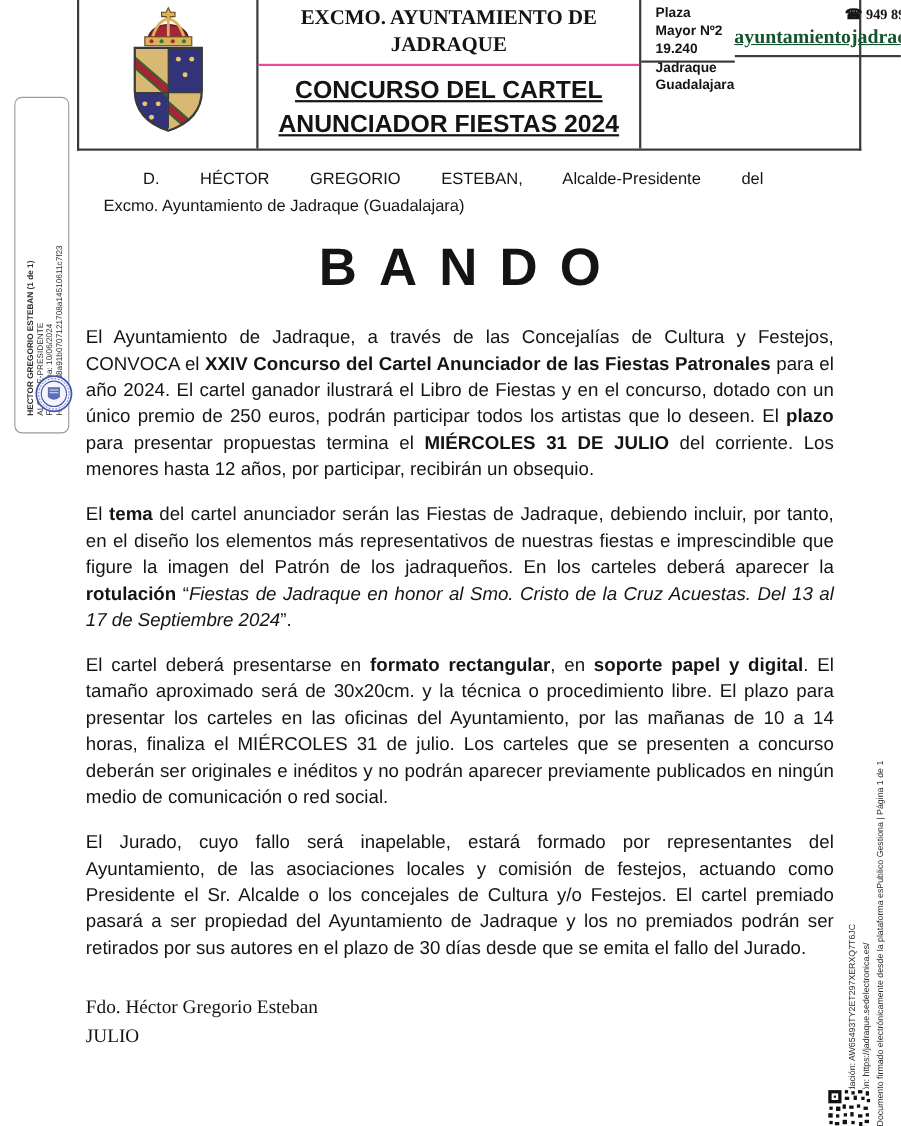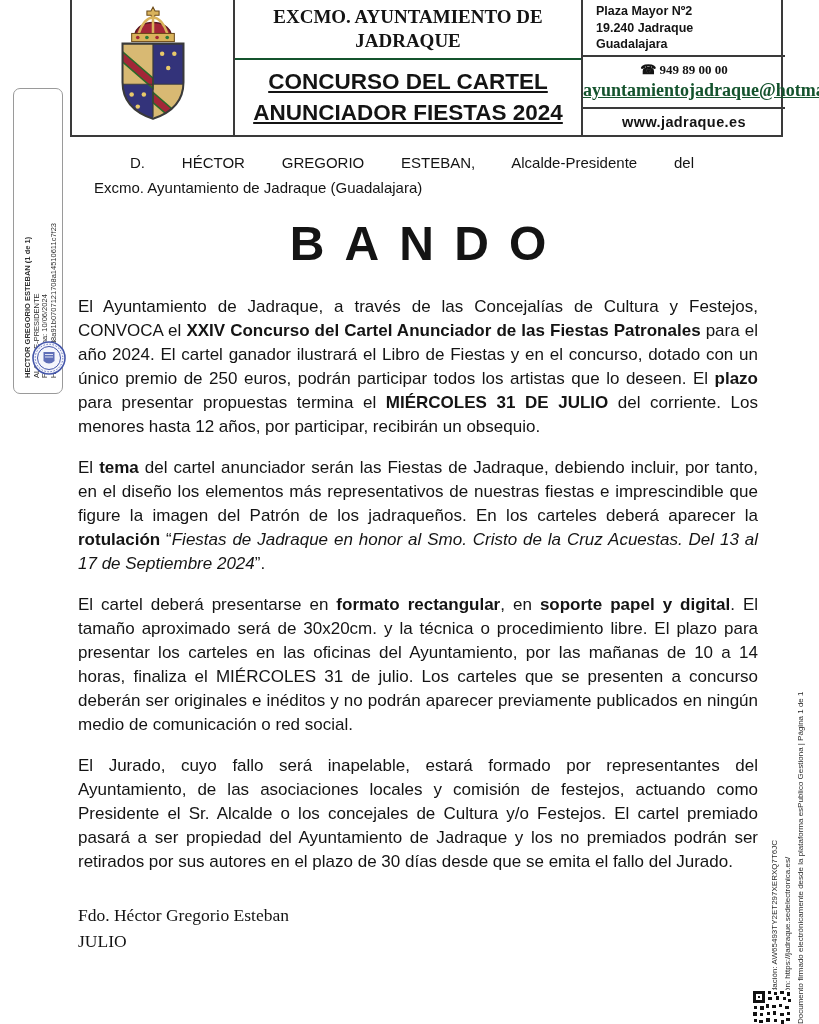--- a/index.html
+++ b/index.html
@@ -8,24 +8,24 @@
 
   
   .header{position:absolute;left:70px;top:0;width:713px;height:137px;
           display:grid;grid-template-columns:163px 348px 202px;
           border:2px solid #3a3a3a;border-top:none;box-sizing:border-box;background:#fff;}
   .cell{box-sizing:border-box;}
   .shield-cell{border-right:2px solid #3a3a3a;display:flex;align-items:center;justify-content:center;}
   .title-cell{border-right:2px solid #3a3a3a;display:flex;flex-direction:column;}
   .org-name{height:60px;display:flex;align-items:center;justify-content:center;text-align:center;
             font-family:"Liberation Serif",serif;font-weight:bold;font-size:19px;line-height:1.25;
-            border-bottom:2px solid #14532d;padding:0 26px;box-sizing:border-box;}
+            border-bottom:2px solid #ec4899;padding:0 26px;box-sizing:border-box;}
   .doc-title{flex:1;display:flex;align-items:center;justify-content:center;text-align:center;
              font-weight:bold;font-size:22.5px;line-height:1.35;text-decoration:underline;padding:0 6px;}
-  .addr-cell{display:flex;flex-direction:column;}
+  .addr-cell{display:flex;}
   .addr{height:57px;border-bottom:2px solid #3a3a3a;box-sizing:border-box;
         font-weight:bold;font-size:12.5px;line-height:1.32;padding:3px 0 0 13px;}
   .contact{height:52px;border-bottom:2px solid #3a3a3a;box-sizing:border-box;text-align:center;
            font-family:"Liberation Serif",serif;font-weight:bold;font-size:13px;padding-top:5px;}
   .email{color:#14532d;text-decoration:underline;display:block;font-size:18px;margin-top:2px;}
   .web{flex:1;display:flex;align-items:center;justify-content:center;
        font-weight:bold;font-size:14.5px;letter-spacing:0.4px;}
 
   
   .doc-body{position:absolute;left:78px;top:150px;width:680px;}

